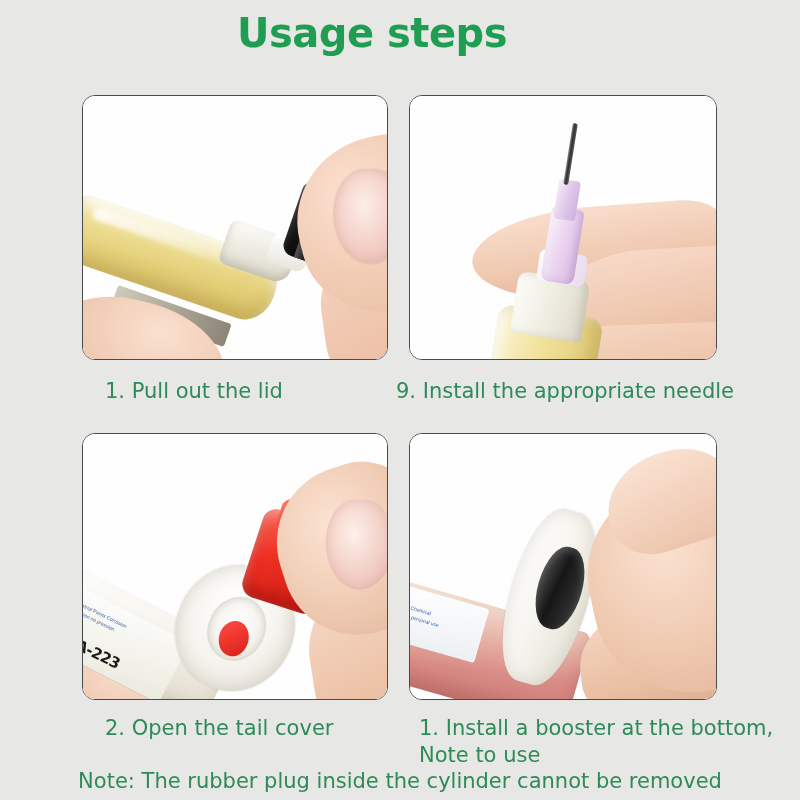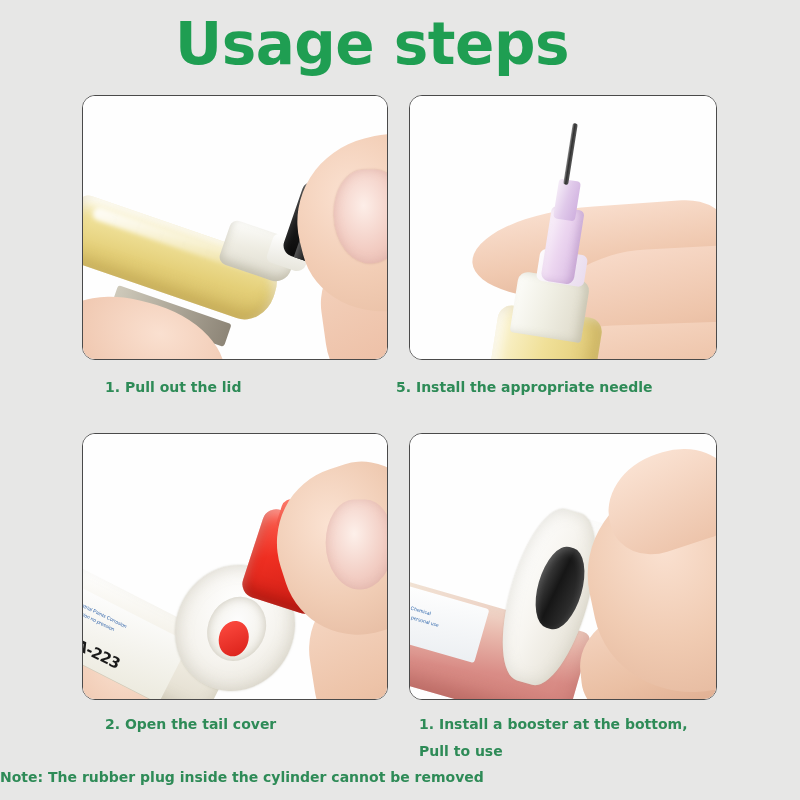--- a/index.html
+++ b/index.html
@@ -13,21 +13,21 @@
     overflow: hidden;
     position: relative;
   }
 
   
   .page-title {
     position: absolute;
     top: 10px; left: 0;
     width: 744px;
     text-align: center;
-    font-size: 58px;
+    font-size: 40px;
     font-weight: bold;
     letter-spacing: -0.5px;
     color: #1f9e52;
     font-family: "DejaVu Sans", sans-serif;
   }
 
   
   .panel {
     position: absolute;
     background: #ffffff;
@@ -38,33 +38,34 @@
   #panel-1 { left: 82px;  top: 95px;  width: 306px; height: 265px; }
   #panel-2 { left: 409px; top: 95px;  width: 308px; height: 265px; }
   #panel-3 { left: 82px;  top: 433px; width: 306px; height: 267px; }
   #panel-4 { left: 409px; top: 433px; width: 308px; height: 267px; }
 
   .photo { position: absolute; inset: 0; background: #fefefe; }
 
   
   .caption {
     position: absolute;
-    font-size: 14px;
-    font-weight: bold;
+    font-size: 21px;
+    font-weight: normal;
     color: #2e8b57;
     font-family: "DejaVu Sans", sans-serif;
     white-space: nowrap;
   }
   #cap-1 { left: 105px; top: 379px; }
   #cap-2 { left: 396px; top: 379px; }
   #cap-3 { left: 105px; top: 716px; }
   #cap-4 { left: 419px; top: 716px; }
   #cap-4b { left: 419px; top: 743px; }
   #cap-note {
     left: 0; top: 769px; width: 800px;
+    text-align: center;
   }
 
   
   .p1-syringe {
     position: absolute;
     left: -18px; top: 130px;
     width: 215px; height: 68px;
     background: linear-gradient(176deg,#fbf5d6 0%,#efe098 28%,#e4cf78 62%,#d9c068 100%);
     border-radius: 10px 28px 28px 10px / 10px 32px 32px 10px;
     transform: rotate(19deg);
@@ -487,17 +488,17 @@
     <div class="p4-hand-low"></div>
     <div class="p4-plunger"></div>
     <div class="p4-flange"></div>
     <div class="p4-oring"></div>
     <div class="p4-hand"></div>
     <div class="p4-finger-up"></div>
   </div>
 </div>
 
 <div class="caption" id="cap-1">1. Pull out the lid</div>
-<div class="caption" id="cap-2">5. Install the appropriate needle</div>
+<div class="caption" id="cap-2">9. Install the appropriate needle</div>
 <div class="caption" id="cap-3">2. Open the tail cover</div>
 <div class="caption" id="cap-4">1. Install a booster at the bottom,</div>
-<div class="caption" id="cap-4b">Pull to use</div>
+<div class="caption" id="cap-4b">Note to use</div>
 <div class="caption" id="cap-note">Note: The rubber plug inside the cylinder cannot be removed</div>
 
 </body></html>

